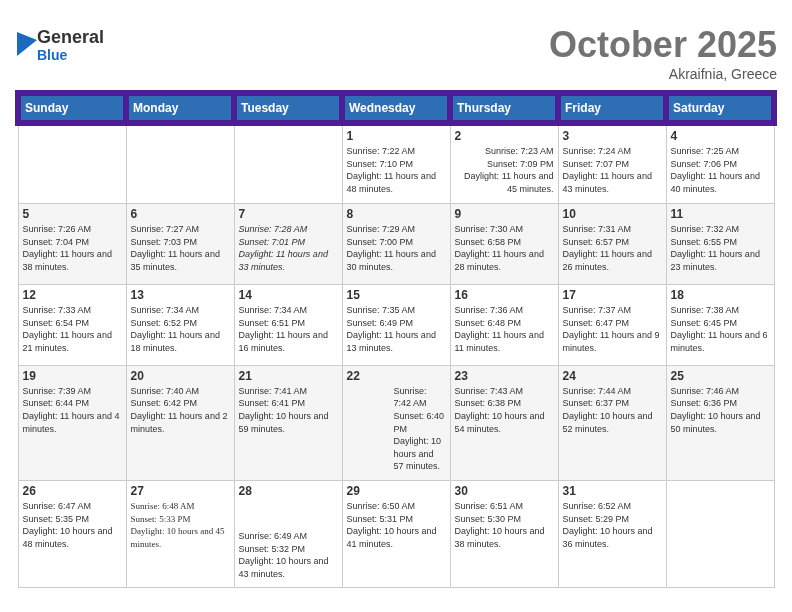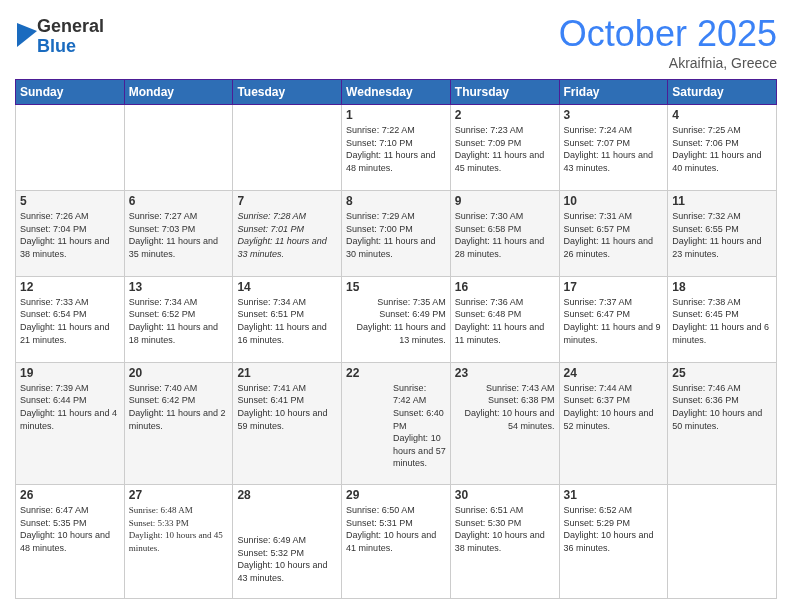--- a/index.html
+++ b/index.html
@@ -6,21 +6,21 @@
     body {
       font-family: Arial, sans-serif;
       background: #fff;
       width: 792px;
       height: 612px;
       overflow: hidden;
     }
     .page {
       width: 792px;
       height: 612px;
-      padding: 13px 15px;
+      padding: 24px 15px;
       display: flex;
       flex-direction: column;
     }
     .header {
       display: flex;
       justify-content: space-between;
       align-items: flex-start;
       margin-bottom: 8px;
     }
     .logo {
@@ -32,56 +32,56 @@
       display: flex;
       flex-direction: column;
       line-height: 1.1;
     }
     .logo-general {
       font-size: 18px;
       font-weight: bold;
       color: #333;
     }
     .logo-blue {
-      font-size: 18px;
+      font-size: 14px;
       font-weight: bold;
       color: #1a6bbf;
     }
     .logo-icon {
       width: 20px;
       height: 24px;
       margin-left: 2px;
       margin-top: -4px;
     }
     .title-block {
       text-align: right;
     }
     .month-title {
       font-size: 36px;
-      font-weight: normal;
-      color: #3b82f6;
+      font-weight: bold;
+      color: #737373;
     }
     .location {
       font-size: 14px;
       color: #555;
     }
     .calendar {
       flex: 1;
       border: 1px solid #ccc;
       border-collapse: collapse;
       width: 100%;
       table-layout: fixed;
     }
     .calendar th {
       background: #2e6eb5;
       color: #fff;
       font-size: 12px;
       font-weight: bold;
       padding: 5px 4px;
-      border: 1px solid #4c1d95;
+      border: 6px solid #4c1d95;
       text-align: left;
     }
     .calendar td {
       border: 1px solid #ccc;
       vertical-align: top;
       padding: 3px 4px;
       font-size: 9.5px;
       color: #333;
       height: 78px;
     }
@@ -145,21 +145,21 @@
           <td class="empty-cell"></td>
           <td class="empty-cell"></td>
           <td>
             <span class="cell-num">1</span>
             <div class="cell-info" style="white-space: pre-line;">Sunrise: 7:22 AM
 Sunset: 7:10 PM
 Daylight: 11 hours and 48 minutes.</div>
           </td>
           <td>
             <span class="cell-num">2</span>
-            <div class="cell-info" style="white-space: pre-line;">Sunrise: 7:23 AM
+            <div class="cell-info" style="white-space: pre-line; text-align: right;">Sunrise: 7:23 AM
 Sunset: 7:09 PM
 Daylight: 11 hours and 45 minutes.</div>
           </td>
           <td>
             <span class="cell-num">3</span>
             <div class="cell-info" style="white-space: pre-line;">Sunrise: 7:24 AM
 Sunset: 7:07 PM
 Daylight: 11 hours and 43 minutes.</div>
           </td>
           <td>
@@ -227,21 +227,21 @@
 Daylight: 11 hours and 18 minutes.</div>
           </td>
           <td>
             <span class="cell-num">14</span>
             <div class="cell-info" style="white-space: pre-line;">Sunrise: 7:34 AM
 Sunset: 6:51 PM
 Daylight: 11 hours and 16 minutes.</div>
           </td>
           <td>
             <span class="cell-num">15</span>
-            <div class="cell-info" style="white-space: pre-line; text-align: right;">Sunrise: 7:35 AM
+            <div class="cell-info" style="white-space: pre-line;">Sunrise: 7:35 AM
 Sunset: 6:49 PM
 Daylight: 11 hours and 13 minutes.</div>
           </td>
           <td>
             <span class="cell-num">16</span>
             <div class="cell-info" style="white-space: pre-line;">Sunrise: 7:36 AM
 Sunset: 6:48 PM
 Daylight: 11 hours and 11 minutes.</div>
           </td>
           <td>
@@ -277,21 +277,21 @@
 Daylight: 10 hours and 59 minutes.</div>
           </td>
           <td>
             <span class="cell-num">22</span>
             <div class="cell-info" style="white-space: pre-line; margin-left: 47px;">Sunrise: 7:42 AM
 Sunset: 6:40 PM
 Daylight: 10 hours and 57 minutes.</div>
           </td>
           <td>
             <span class="cell-num">23</span>
-            <div class="cell-info" style="white-space: pre-line; text-align: right;">Sunrise: 7:43 AM
+            <div class="cell-info" style="white-space: pre-line;">Sunrise: 7:43 AM
 Sunset: 6:38 PM
 Daylight: 10 hours and 54 minutes.</div>
           </td>
           <td>
             <span class="cell-num">24</span>
             <div class="cell-info" style="white-space: pre-line;">Sunrise: 7:44 AM
 Sunset: 6:37 PM
 Daylight: 10 hours and 52 minutes.</div>
           </td>
           <td>

